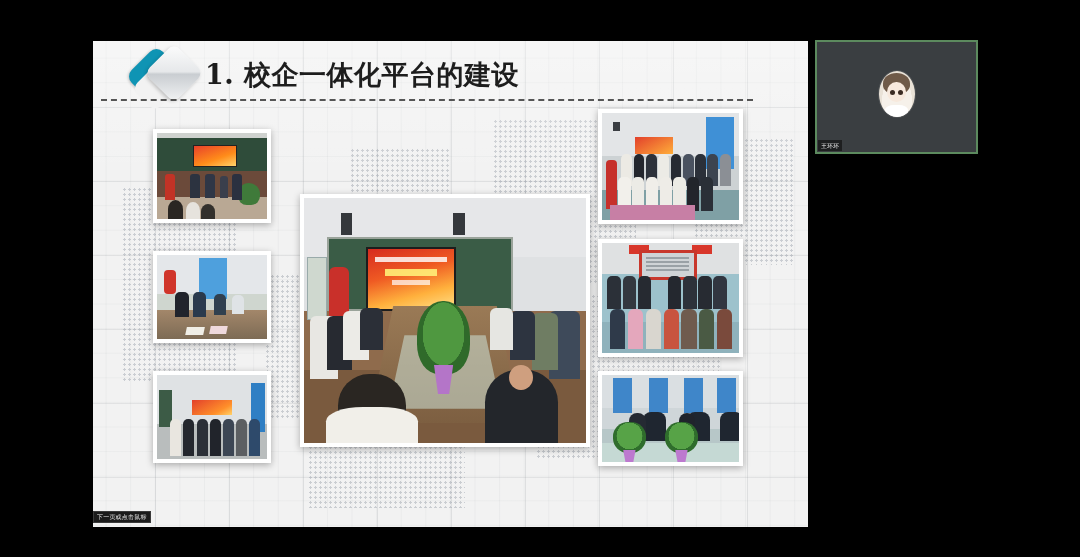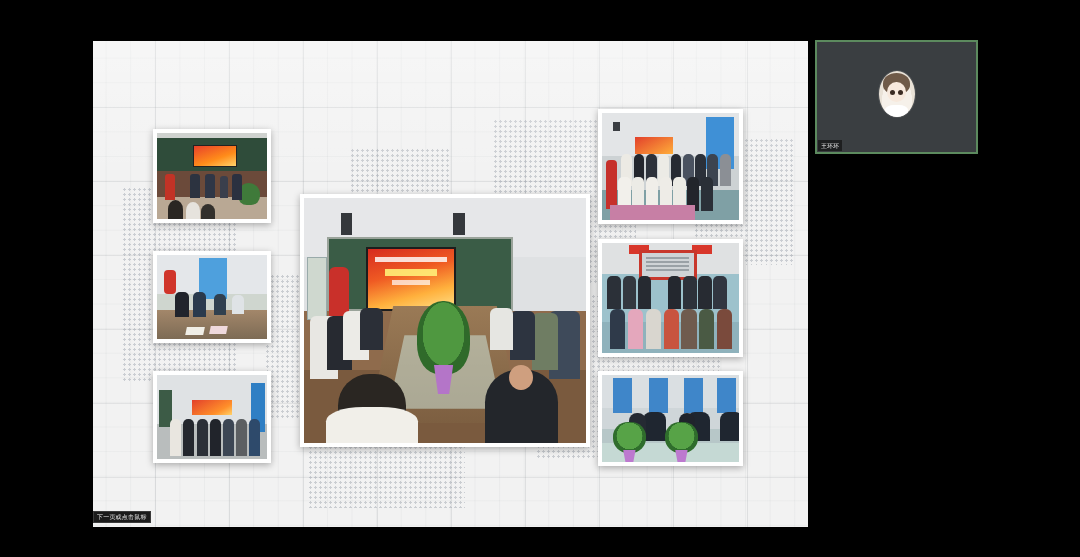--- a/index.html
+++ b/index.html
@@ -263,20 +263,28 @@
       <div class="dot-cluster" style="left:4%;  top:30%; width:16%; height:40%;"></div>
       <div class="dot-cluster" style="left:24%; top:48%; width:10%; height:30%;"></div>
       <div class="dot-cluster" style="left:36%; top:22%; width:14%; height:22%;"></div>
       <div class="dot-cluster" style="left:56%; top:16%; width:20%; height:34%;"></div>
       <div class="dot-cluster" style="left:62%; top:52%; width:26%; height:34%;"></div>
       <div class="dot-cluster" style="left:84%; top:20%; width:14%; height:26%;"></div>
       <div class="dot-cluster" style="left:30%; top:80%; width:22%; height:16%;"></div>
     </div>
     <div class="vignette"></div>
 
+    <div class="slide-header">
+      <div class="logo-mark">
+        <div class="logo-chev"></div>
+        <div class="logo-dia"></div>
+      </div>
+      <div class="slide-title">1. 校企一体化平台的建设</div>
+      <div class="divider"></div>
+    </div>
 
     <div class="photo pA">
       <div class="inner">
         <div class="scr"></div>
           <div class="plant"></div>
         <div class="p1"></div>
           <div class="p2"></div>
           <div class="p3"></div>
         <div class="p4"></div>
           <div class="p5"></div>

